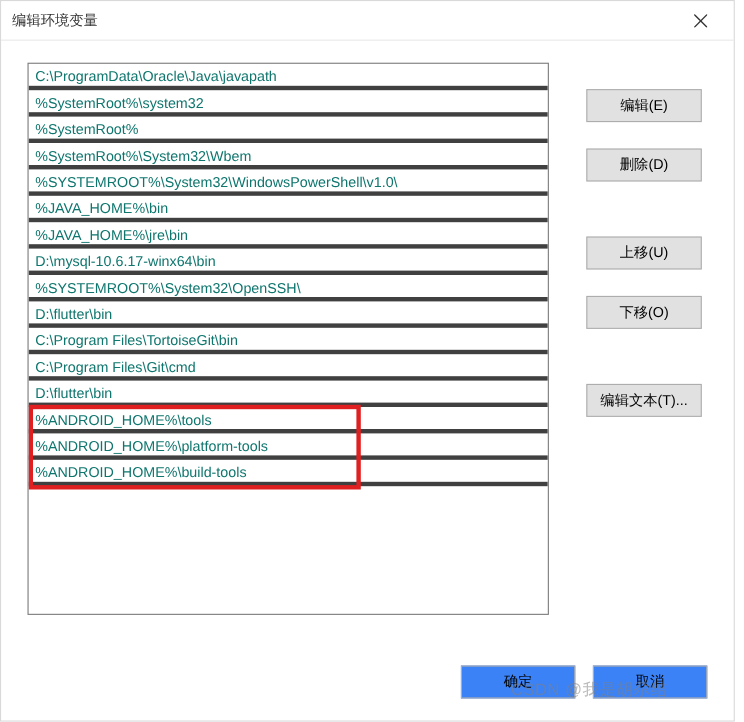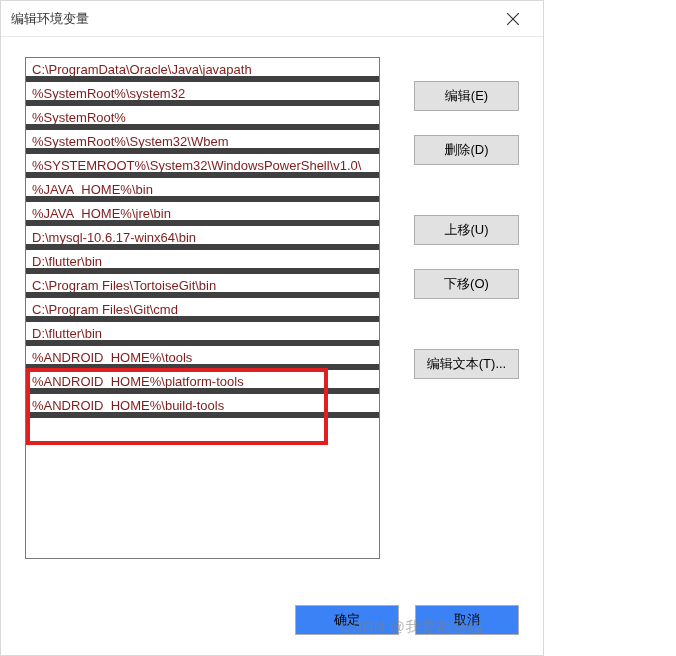--- a/index.html
+++ b/index.html
@@ -5,21 +5,21 @@
 * { box-sizing: border-box; margin: 0; padding: 0; }
 body {
   font-family: "Microsoft YaHei", "Segoe UI", Tahoma, sans-serif;
   font-size: 12px;
   background: #fff;
   width: 676px;
   height: 656px;
   overflow: hidden;
 }
 .window {
-  width: 544px;
+  width: 668px;
   height: 656px;
   border: 1px solid #d9d9d9;
   background: #fff;
   position: relative;
 }
 .titlebar {
   height: 36px;
   display: flex;
   align-items: center;
   padding: 0 10px;
@@ -50,23 +50,23 @@
   height: 502px;
   border: 1px solid #7a7a7a;
   background: #fff;
   overflow: hidden;
   position: relative;
 }
 .list-row {
   height: 24px;
   line-height: 24px;
   padding: 0 6px;
-  border-bottom: 6px solid #404040;
+  border-bottom: 4px solid #404040;
   font-size: 13px;
-  color: #7f1d1d;
+  color: #0f766e;
   white-space: nowrap;
   overflow: hidden;
   cursor: default;
 }
 .highlight-box {
   position: absolute;
   border: 4px solid #e02020;
   pointer-events: none;
 }
 .side-buttons {
@@ -133,20 +133,21 @@
     <div class="listbox" id="listbox">
 
       <div class="list-row">C:\ProgramData\Oracle\Java\javapath</div>
         <div class="list-row">%SystemRoot%\system32</div>
         <div class="list-row">%SystemRoot%</div>
         <div class="list-row">%SystemRoot%\System32\Wbem</div>
         <div class="list-row">%SYSTEMROOT%\System32\WindowsPowerShell\v1.0\</div>
         <div class="list-row">%JAVA_HOME%\bin</div>
         <div class="list-row">%JAVA_HOME%\jre\bin</div>
         <div class="list-row">D:\mysql-10.6.17-winx64\bin</div>
+        <div class="list-row">%SYSTEMROOT%\System32\OpenSSH\</div>
         <div class="list-row">D:\flutter\bin</div>
         <div class="list-row">C:\Program Files\TortoiseGit\bin</div>
         <div class="list-row">C:\Program Files\Git\cmd</div>
         <div class="list-row">D:\flutter\bin</div>
         <div class="list-row">%ANDROID_HOME%\tools</div>
         <div class="list-row">%ANDROID_HOME%\platform-tools</div>
         <div class="list-row">%ANDROID_HOME%\build-tools</div>
         <div class="highlight-box" style="left:0; top:310px; width:302px; height:77px;"></div>
     </div>
 

